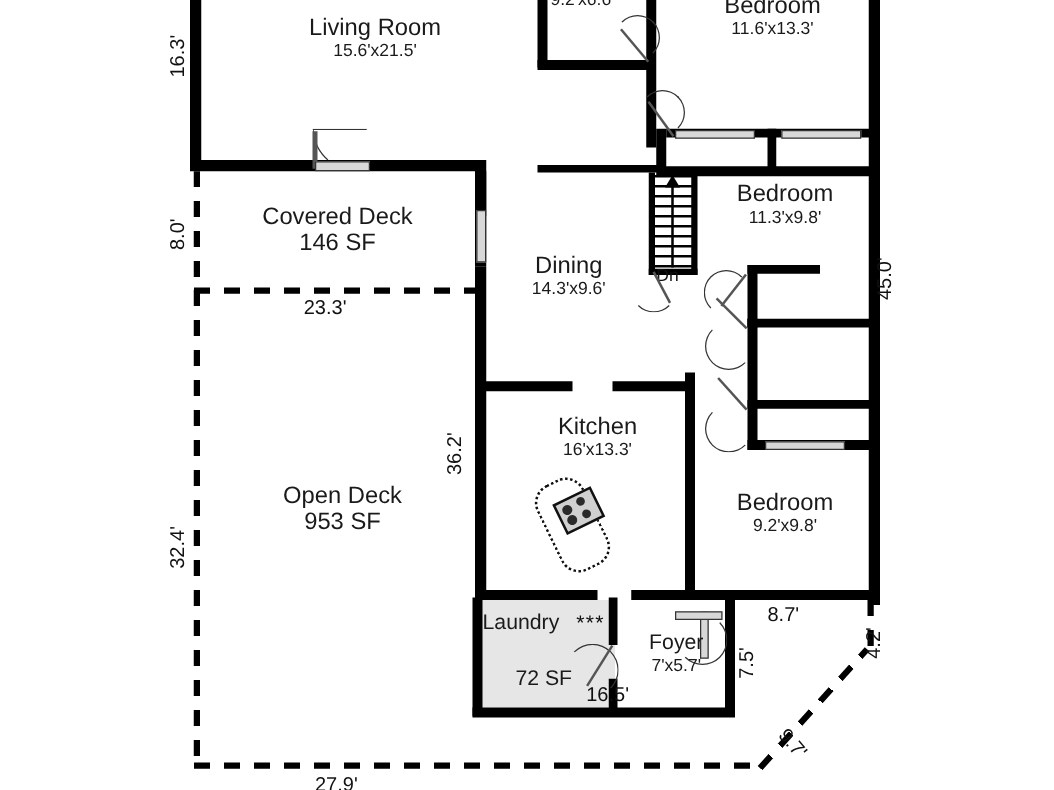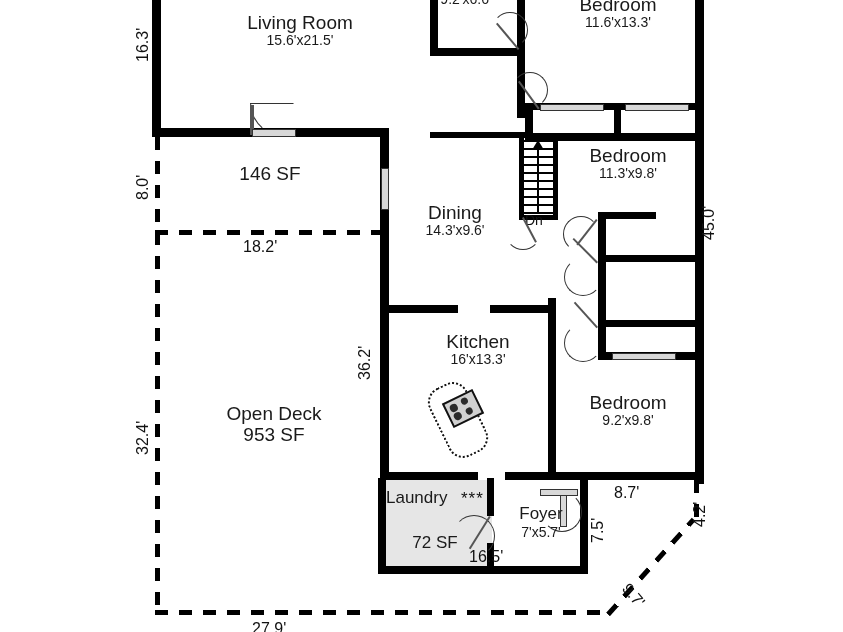--- a/index.html
+++ b/index.html
@@ -227,35 +227,36 @@
 
   <div class="room-label" style="left:378px;top:488px;width:96px;text-align:left;padding-left:8px;">
     <span class="nm sm">Laundry</span>
   </div>
   <div class="stars" style="left:461px;top:489px;">***</div>
   <div class="room-label" style="left:380px;top:533px;width:110px;">
     <span class="nm sm">72 SF</span>
   </div>
 
   <div class="room-label" style="left:160px;top:163px;width:220px;">
+    <span class="nm">Covered Deck</span>
     <span class="nm">146 SF</span>
   </div>
 
-  <div class="room-label" style="left:168px;top:403px;width:212px;">
+  <div class="room-label" style="left:168px;top:386px;width:212px;">
     <span class="nm">Open Deck</span>
     <span class="nm">953 SF</span>
   </div>
 
   <div class="dimtext rot90" style="left:134px;top:62px;">16.3'</div>
 
   <div class="dimtext rot90" style="left:134px;top:200px;">8.0'</div>
 
   <div class="dimtext rot90" style="left:134px;top:455px;">32.4'</div>
 
-  <div class="dimtext" style="left:243px;top:238px;">18.2'</div>
+  <div class="dimtext" style="left:243px;top:238px;">23.3'</div>
 
   <div class="dimtext rot90" style="left:356px;top:380px;">36.2'</div>
 
   <div class="dimtext rot90" style="left:700px;top:240px;">45.0'</div>
 
   <div class="dimtext" style="left:469px;top:548px;">16.5'</div>
 
   <div class="dimtext rot90" style="left:589px;top:543px;">7.5'</div>
 
   <div class="dimtext" style="left:614px;top:484px;">8.7'</div>

